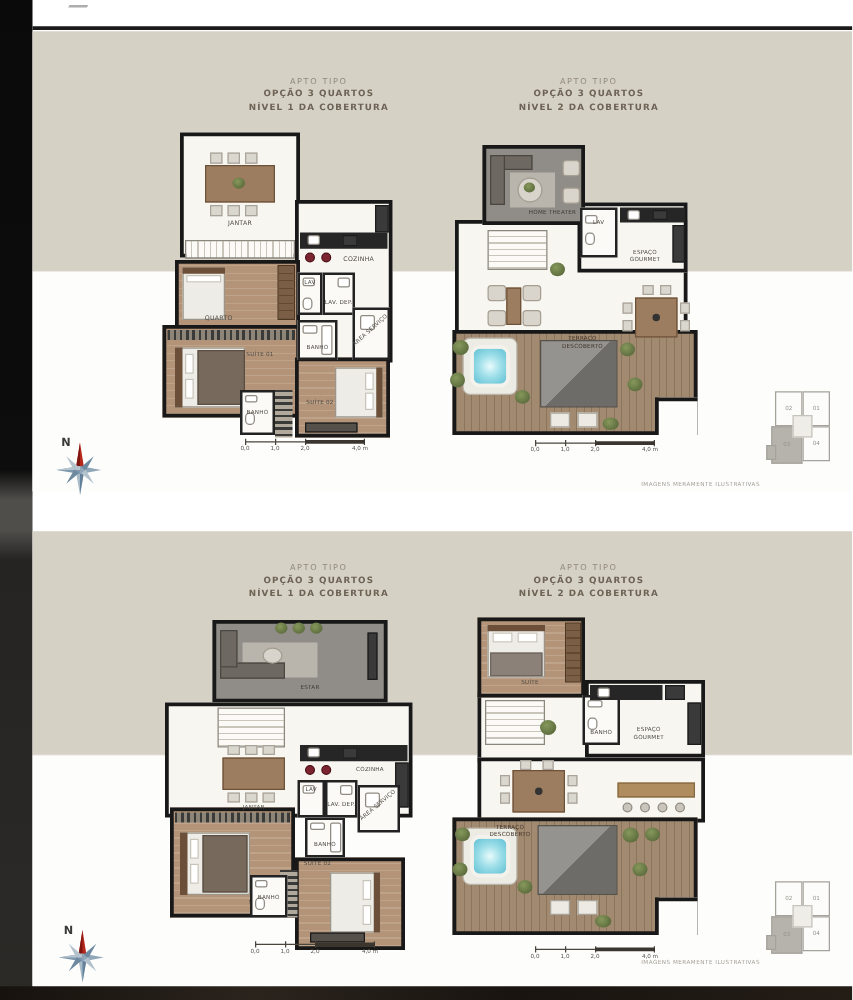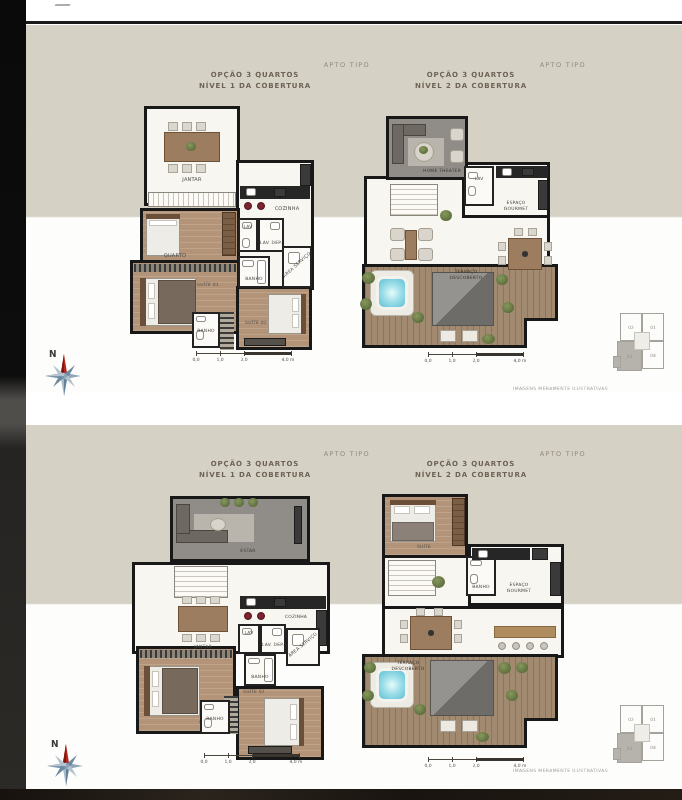--- a/index.html
+++ b/index.html
@@ -12,21 +12,21 @@
   #top-line{left:26px;top:21px;width:656px;height:3px;background:#1a1a1a;}
   #bottom-bar{left:0;top:789px;width:682px;height:11px;
     background:linear-gradient(90deg,#17120e,#2b241d 30%,#191410 60%,#241d16);}
   .panel{left:26px;width:656px;}
   #panel-top{top:25px;height:368px;
     background:linear-gradient(to bottom,#d6d1c5 0,#d6d1c5 52%,#fdfdfc 52.4%,#fdfdfc 100%);}
   #panel-bottom{top:425px;height:364px;
     background:linear-gradient(to bottom,#d6d1c5 0,#d6d1c5 49%,#fdfdfc 49.4%,#fdfdfc 100%);}
   
   .hdr{position:absolute;width:230px;text-align:center;}
-  .hdr .l1{font-size:6.5px;color:#938b7c;letter-spacing:1.3px;line-height:1.6;text-align:right;}
+  .hdr .l1{font-size:6.5px;color:#938b7c;letter-spacing:1.3px;line-height:1.6;}
   .hdr .l2,.hdr .l3{font-size:7px;font-weight:bold;color:#6d6355;letter-spacing:.9px;line-height:1.55;}
   
   .plan{position:absolute;}
   .wall-block{position:absolute;box-sizing:border-box;border:3px solid #181818;}
   .floor-white{background:#f7f6f1;}
   .floor-gray{background:#908c87;}
   .floor-wood{background:#b49478;
     background-image:repeating-linear-gradient(0deg,rgba(255,255,255,.14) 0 1px,transparent 1px 6px);}
   .floor-deck{background:#a28a70;
     background-image:repeating-linear-gradient(90deg,rgba(50,32,18,.2) 0 1px,transparent 1px 6px);}

